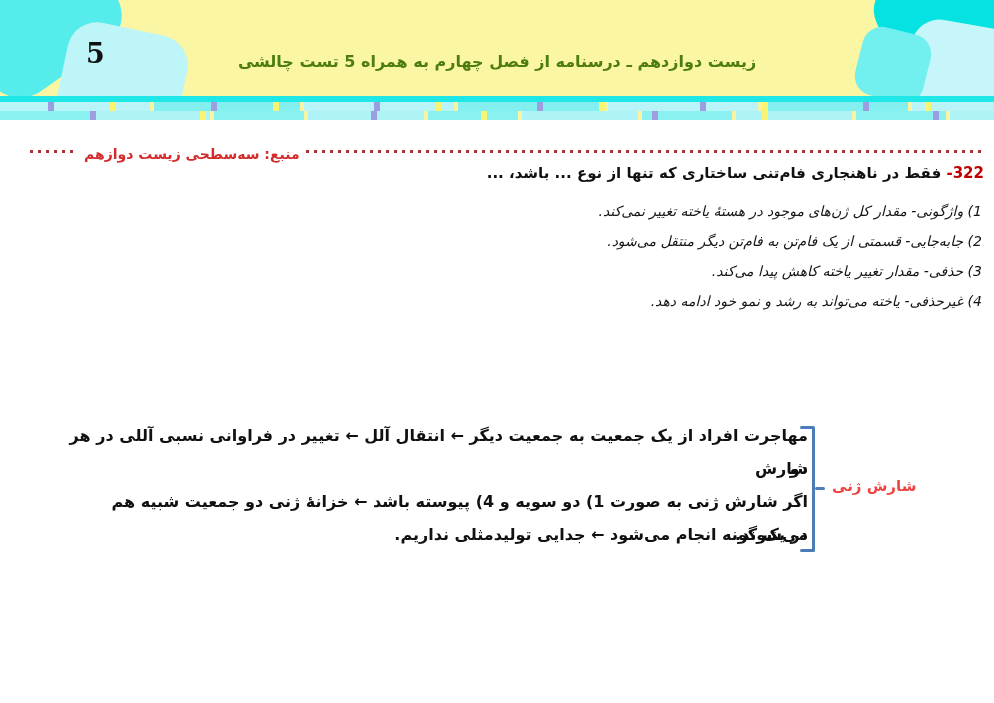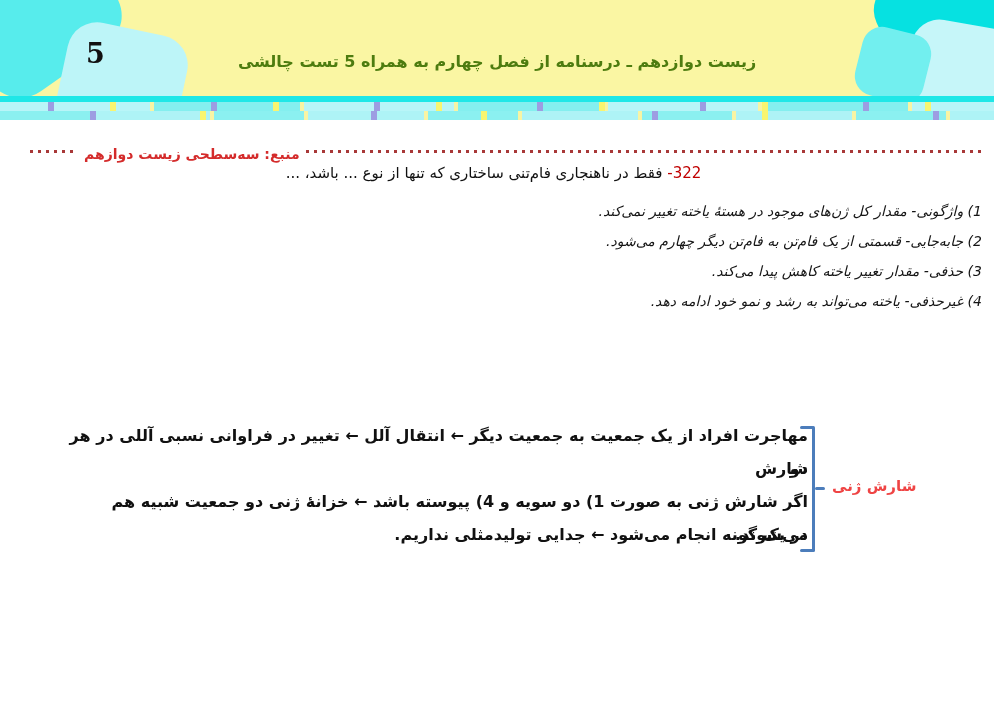--- a/index.html
+++ b/index.html
@@ -70,22 +70,22 @@
   }
   .dots-left{width:48px;}
   .dots-right{flex:1;}
   .source-label{
     direction:rtl;padding:0 6px;white-space:nowrap;
     font-size:14px;font-weight:bold;color:#D42B2B;margin-top:16px;
   }
   
   .question-line{
     position:absolute;left:3px;right:10px;top:164px;
-    direction:rtl;text-align:center;
-    font-size:15px;font-weight:normal;color:#111111;
+    direction:rtl;text-align:right;
+    font-size:15px;font-weight:bold;color:#111111;
   }
   .q-num,.q-sep{color:#C00000;}
   .options{
     position:absolute;left:10px;right:12px;top:196px;
     direction:rtl;text-align:right;
     font-size:14px;font-weight:normal;color:#141414;
   }
   .option-row{height:30px;line-height:30px;font-style:italic;}
   
   .note-block{
@@ -133,21 +133,21 @@
   <span class="q-text">فقط در ناهنجاری فام‌تنی ساختاری که تنها از نوع ... باشد، ...</span>
 </div>
 
 <div class="options">
   <div class="option-row">
     <span>1)</span>
     <span>واژگونی- مقدار کل ژن‌های موجود در هستهٔ یاخته تغییر نمی‌کند.</span>
   </div>
   <div class="option-row">
     <span>2)</span>
-    <span>جابه‌جایی- قسمتی از یک فام‌تن به فام‌تن دیگر چهارم می‌شود.</span>
+    <span>جابه‌جایی- قسمتی از یک فام‌تن به فام‌تن دیگر منتقل می‌شود.</span>
   </div>
   <div class="option-row">
     <span>3)</span>
     <span>حذفی- مقدار تغییر یاخته کاهش پیدا می‌کند.</span>
   </div>
   <div class="option-row">
     <span>4)</span>
     <span>غیرحذفی- یاخته می‌تواند به رشد و نمو خود ادامه دهد.</span>
   </div>
 </div>

